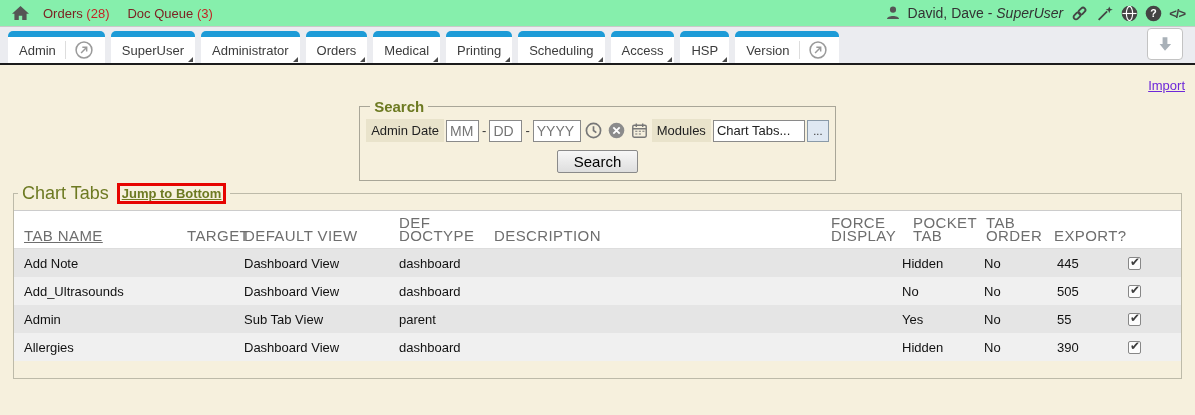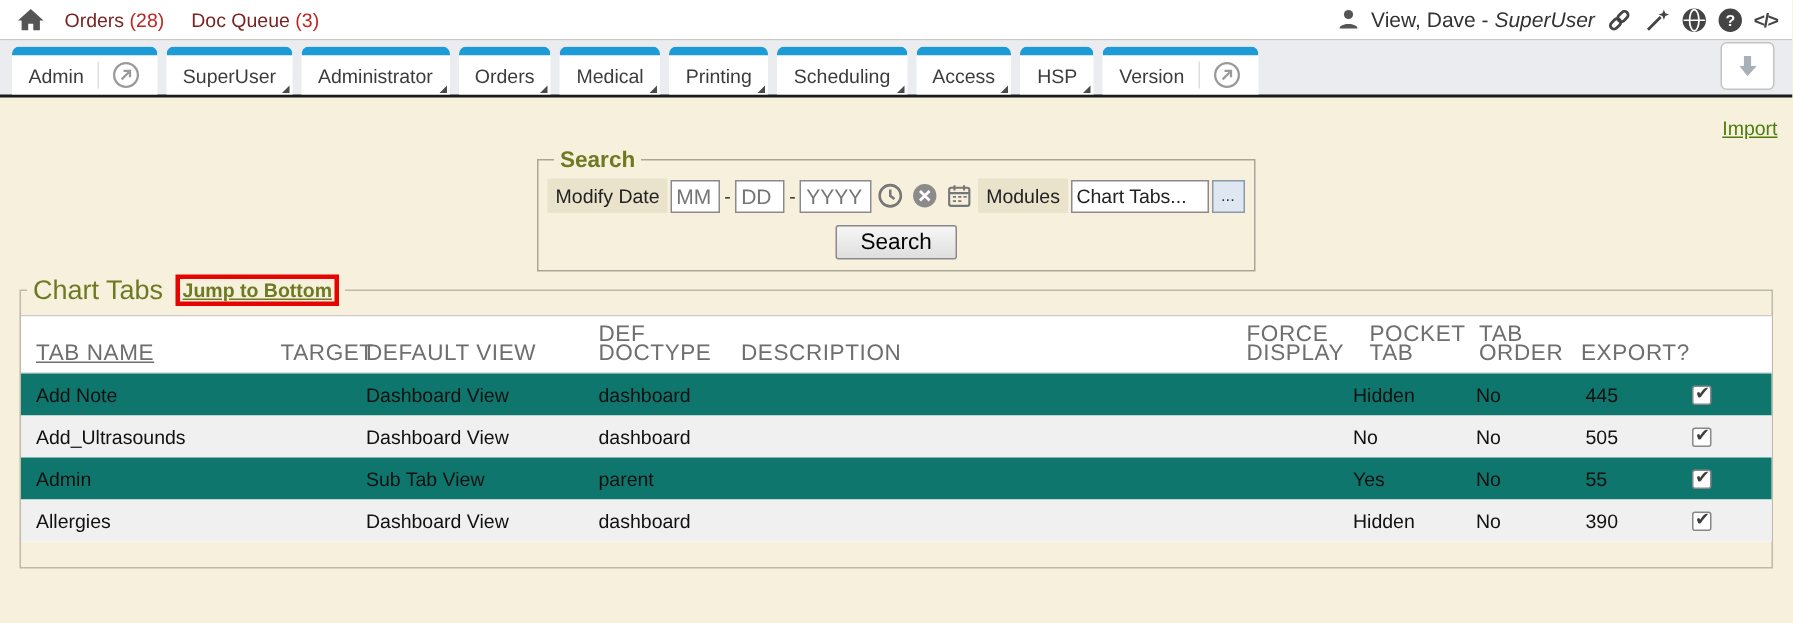--- a/index.html
+++ b/index.html
@@ -1,20 +1,20 @@
 <!DOCTYPE html>
 <html><head>
 <meta charset="utf-8">
 <style>
   * { box-sizing: border-box; margin: 0; padding: 0; }
   html,body { width:1195px; height:415px; overflow:hidden; }
   body { font-family:"Liberation Sans", sans-serif; font-size:13px; color:#222; background:#f6f0dd; }
 
   
-  .topbar { height:27px; background:#ffffff; border-bottom:1px solid #c9c9c9;
+  .topbar { height:27px; background:#86efac; border-bottom:1px solid #c9c9c9;
             display:flex; align-items:center; padding:0 10px; }
   .home-ic { margin:0 14px 0 2px; display:flex; }
   .tb-link { text-decoration:none; margin-right:18px; cursor:pointer; }
   .tb-link .lbl { color:#7b2323; }
   .tb-link .cnt { color:#c22525; }
   .tb-right { margin-left:auto; display:flex; align-items:center; gap:7px; }
   .tb-user { color:#333; font-size:14px; }
   .tb-user i { font-style:italic; }
   .tb-ic { display:flex; cursor:pointer; }
   .code-ic { font-weight:bold; color:#444; font-size:13px; letter-spacing:-1px; cursor:pointer; }
@@ -29,21 +29,21 @@
   .tab .sep { width:1px; height:18px; background:#ddd; margin:0 8px 0 9px; }
   .tab-corner { position:absolute; right:2px; bottom:1px; width:0; height:0;
                 border-left:5px solid transparent; border-bottom:5px solid #4a4a4a; }
   .dl-btn { position:absolute; right:12px; bottom:3px; width:36px; height:32px;
             background:#fff; border:1px solid #c3c3c3; border-radius:4px;
             display:flex; align-items:center; justify-content:center; cursor:pointer; }
 
   
   .content { padding-top:13px; }
   .import-row { text-align:right; padding-right:10px; height:20px; }
-  .import-row a { color:#4d7c0f; text-decoration:underline; cursor:pointer; }
+  .import-row a { color:#6d28d9; text-decoration:underline; cursor:pointer; }
 
   fieldset { border:1px solid #a9a698; }
   legend { color:#6d7a22; font-weight:bold; font-size:15px; padding:0 4px; margin-left:4px; }
 
   .search-fs { width:432px; margin:0 auto; padding:4px 6px 7px 6px; }
   .srow1 { display:flex; align-items:center; gap:2px; }
   .chip { background:#e9e3cb; padding:4px 5px; white-space:nowrap; }
   .din { border:1px solid #8a8a8a; height:22px; font-size:14px; color:#555;
          font-family:"Liberation Sans", sans-serif; padding:0 3px; }
   .din.mm, .din.dd { width:33px; }
@@ -70,21 +70,21 @@
               height:196px; position:relative; }
   .table-fs legend { font-size:18px; font-weight:normal; display:flex; align-items:center; gap:8px; }
   .jump-link { color:#6d7a22; font-size:13px; font-weight:bold; text-decoration:underline; cursor:pointer; }
 
   .tbl { background:#fff; border-top:1px solid #ccc; margin-top:6px; }
   .thead { display:flex; align-items:flex-end; padding:5px 0 6px 10px;
            border-bottom:1px solid #ddd; background:#fff; }
   .th { font-size:15px; color:#6e6e6e; letter-spacing:.4px; white-space:pre-line;
         text-transform:uppercase; line-height:13px; }
   .th.sortable { text-decoration:underline; cursor:pointer; }
-  .trow { display:flex; align-items:center; height:28px; padding-left:10px; background:#0f766e; }
+  .trow { display:flex; align-items:center; height:28px; padding-left:10px; background:#e5e5e5; }
   .trow:nth-child(even) { background:#f0f0f0; }
   .td { font-size:13px; color:#111; white-space:nowrap; overflow:hidden; }
   .cb { width:13px; height:13px; border:1px solid #878787; background:#fdfdfd;
         border-radius:2px; position:relative; margin-left:3px; cursor:pointer; }
   .cb:after { content:"\2714"; position:absolute; left:1px; top:-3px; font-size:12px; color:#3d3d3d; }
 </style>
 </head>
 <body>
 
 <div class="topbar">
@@ -95,21 +95,21 @@
   </span>
   <a class="tb-link"><span class="lbl">Orders</span> <span class="cnt">(28)</span></a>
   <a class="tb-link"><span class="lbl">Doc Queue</span> <span class="cnt">(3)</span></a>
   <div class="tb-right">
     <span class="tb-ic">
       <svg width="16" height="16" viewBox="0 0 24 24">
           <circle cx="12" cy="7" r="4.6" fill="#555"></circle>
           <path fill="#555" d="M3 21 c0-6 18-6 18 0 Z"></path>
         </svg>
     </span>
-    <span class="tb-user"><span>View, Dave - </span><i>SuperUser</i></span>
+    <span class="tb-user"><span>David, Dave - </span><i>SuperUser</i></span>
     <span class="tb-ic">
       <svg width="19" height="17" viewBox="0 0 24 24" fill="none" stroke="#444" stroke-width="2.6">
           <g transform="rotate(-45 12 12)">
             <rect x="1.6" y="8.6" width="11" height="6.8" rx="3.4"></rect>
             <rect x="11.4" y="8.6" width="11" height="6.8" rx="3.4"></rect>
           </g>
         </svg>
     </span>
     <span class="tb-ic">
       <svg width="18" height="17" viewBox="0 0 24 24">
@@ -196,21 +196,21 @@
   </button>
 </div>
 
 <div class="content">
 
   <div class="import-row"><a>Import</a></div>
 
   <fieldset class="search-fs">
     <legend>Search</legend>
     <div class="srow1">
-      <span class="chip">Modify Date</span>
+      <span class="chip">Admin Date</span>
       <input class="din mm" placeholder="MM" style="">
       <span class="dash">-</span>
       <input class="din dd" placeholder="DD" style="">
       <span class="dash">-</span>
       <input class="din yy" placeholder="YYYY" style="">
       <span class="s-ic">
         <svg width="17" height="17" viewBox="0 0 24 24" fill="none" stroke="#777" stroke-width="2.4">
             <circle cx="12" cy="12" r="10"></circle>
             <path d="M12 6 v6 l4 3"></path>
           </svg>

